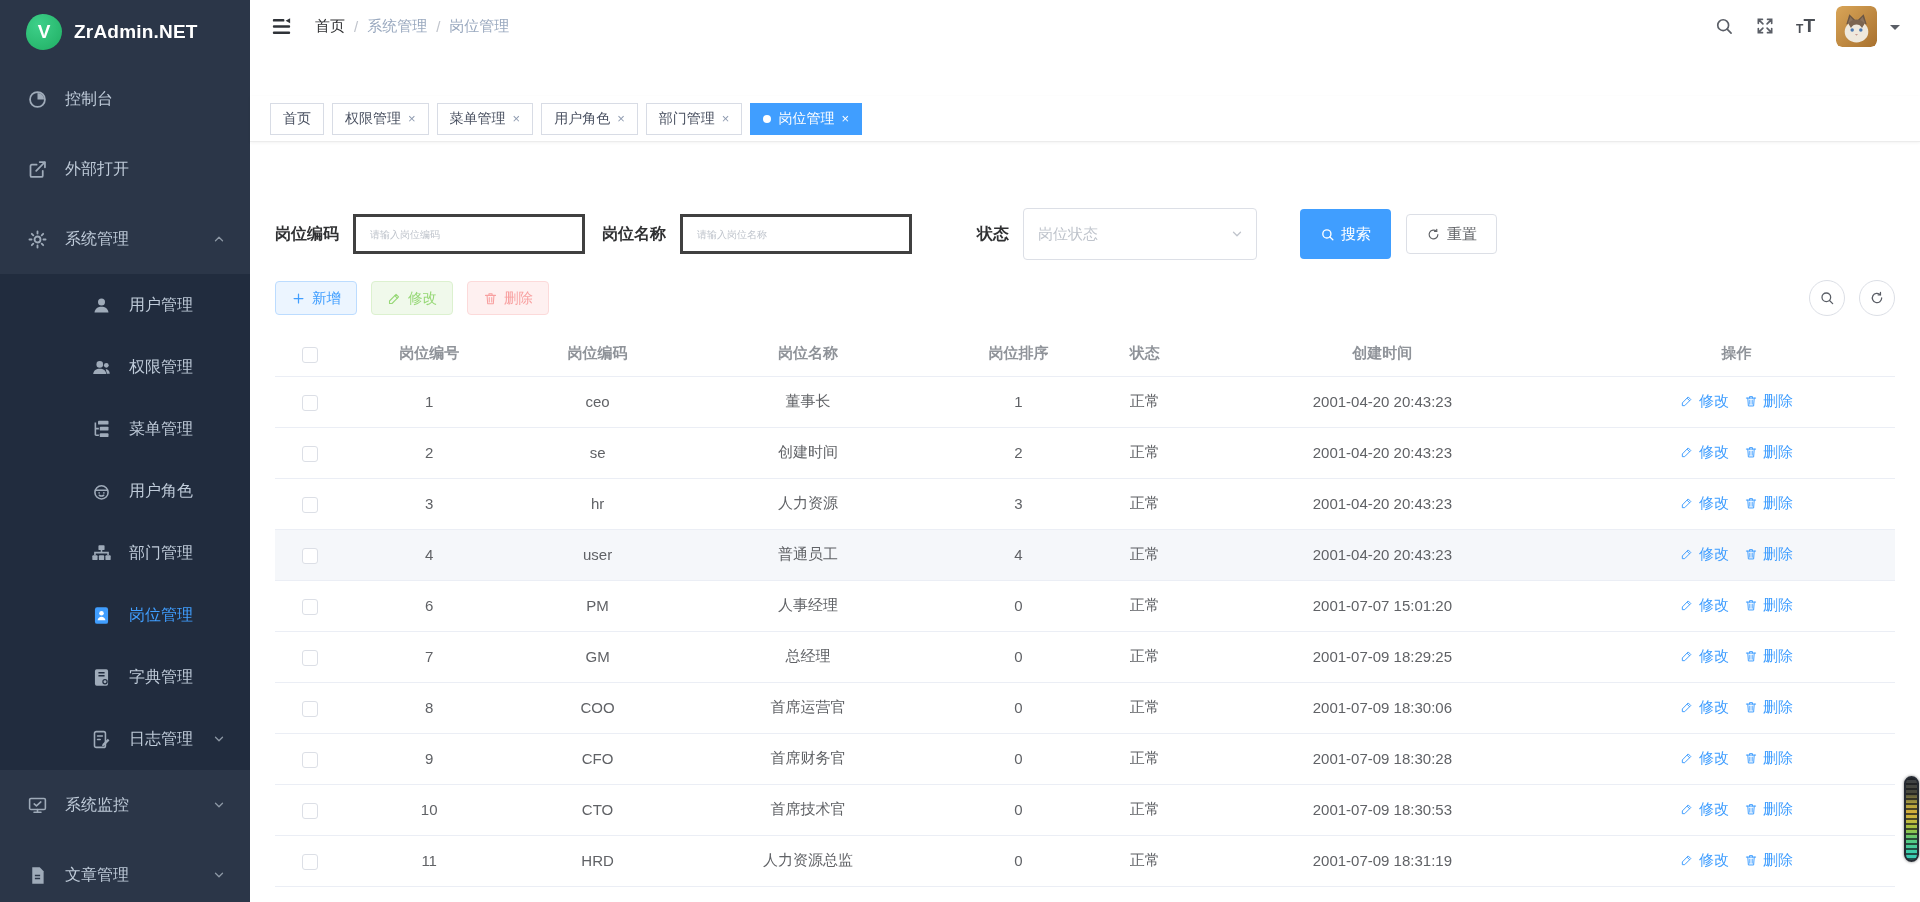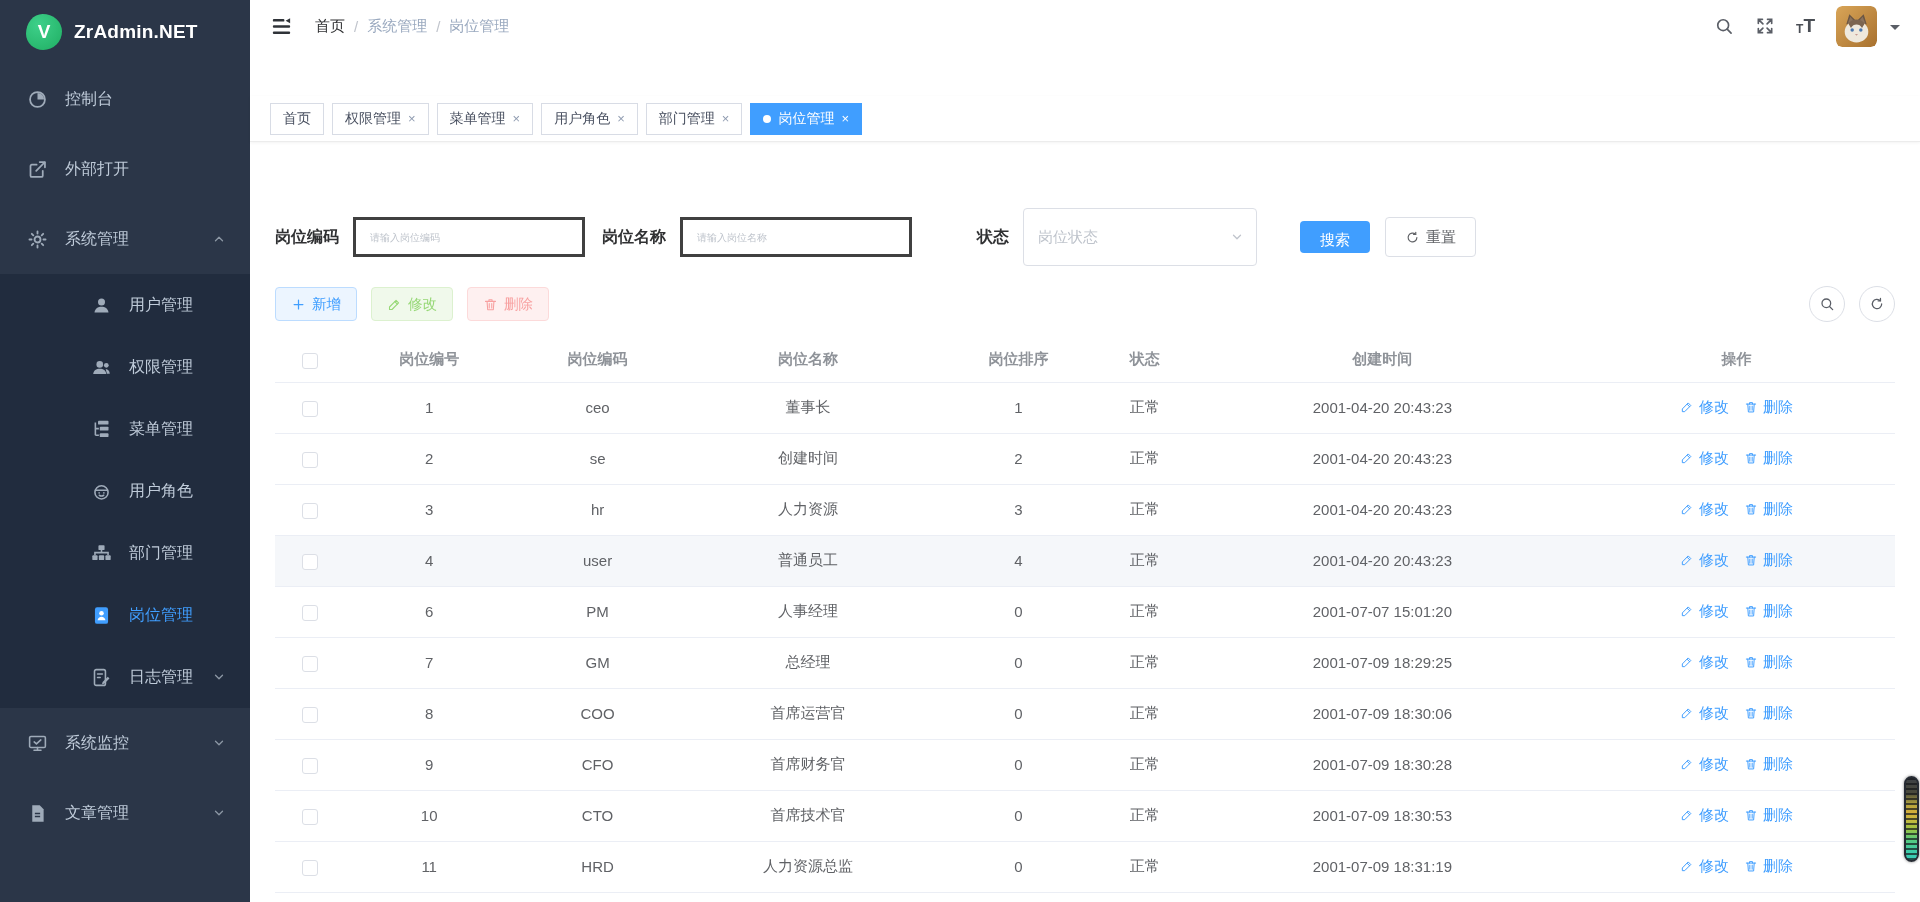--- a/index.html
+++ b/index.html
@@ -53,27 +53,27 @@
 
   .content { flex: 1; padding: 14px 25px 0; }
 
   
   .search-form { display: flex; align-items: center; margin: 8px 0 20px; }
   .sf-group { display: flex; align-items: center; margin-right: 17px; }
   .sf-group.status-group { margin-left: 48px; }
   .sf-label { font-weight: bold; color: #303133; font-size: 16px; margin-right: 14px; white-space: nowrap; }
   .sf-input { width: 232px; height: 40px; border: 3px solid #404040; border-radius: 0; padding: 0 14px; font-size: 10px; color: #606266; background: #fff; outline: none; font-family: inherit; }
   .sf-input::placeholder { color: #bfc4cc; }
-  .sf-select { width: 234px; height: 58px; border: 1px solid #dcdfe6; border-radius: 4px; padding: 0 12px 0 14px; display: flex; align-items: center; justify-content: space-between; color: #bfc4cc; font-size: 15px; cursor: pointer; background: #fff; }
+  .sf-select { width: 234px; height: 52px; border: 1px solid #dcdfe6; border-radius: 4px; padding: 0 12px 0 14px; display: flex; align-items: center; justify-content: space-between; color: #bfc4cc; font-size: 15px; cursor: pointer; background: #fff; }
   .chev-d { width: 14px; height: 14px; color: #c0c4cc; display: inline-flex; }
   .chev-d svg { width: 100%; height: 100%; }
 
   .btn { display: inline-flex; align-items: center; justify-content: center; gap: 6px; border-radius: 4px; cursor: pointer; font-size: 15px; border: 1px solid transparent; background: #fff; font-family: inherit; }
   .btn svg { width: 15px; height: 15px; }
-  .btn-search { background: #409eff; color: #fff; height: 32px; padding: 12px 19px; margin-left: 26px; flex-direction: column; }
+  .btn-search { background: #409eff; color: #fff; height: 50px; padding: 12px 19px; margin-left: 26px; }
   .btn-reset { color: #606266; border-color: #dcdfe6; height: 40px; padding: 0 19px; margin-left: 15px; }
 
   
   .toolbar { display: flex; align-items: center; margin-bottom: 16px; }
   .btn-add { color: #409eff; background: #ecf5ff; border-color: #bcdcff; height: 34px; padding: 0 15px; font-size: 14.5px; }
   .btn-edit { color: #97d877; background: #f0f9eb; border-color: #dcf1cf; height: 34px; padding: 0 15px; margin-left: 14px; font-size: 14.5px; }
   .btn-del { color: #f8a0a0; background: #fef0f0; border-color: #fcdada; height: 34px; padding: 0 15px; margin-left: 14px; font-size: 14.5px; }
   .tool-circles { margin-left: auto; display: flex; gap: 14px; }
   .circle-btn { width: 36px; height: 36px; border-radius: 50%; border: 1px solid #dcdfe6; display: flex; align-items: center; justify-content: center; color: #5a5e66; cursor: pointer; background: #fff; }
   .circle-btn svg { width: 16px; height: 16px; }
@@ -210,20 +210,31 @@
           </div>
           <div class="side-item active">
             <span class="s-icon">
               <svg viewBox="0 0 24 24">
                 <rect x="4.5" y="2.5" width="15" height="19" rx="2.5" fill="currentColor"></rect>
                 <circle cx="12" cy="9.5" r="2.6" fill="#fff"></circle>
                 <path d="M7.5 17.5c.4-2.8 2.3-4.2 4.5-4.2s4.1 1.4 4.5 4.2z" fill="#fff"></path>
               </svg>
             </span>
             <span class="side-label">岗位管理</span>
+          </div>
+          <div class="side-item">
+            <span class="s-icon">
+              <svg viewBox="0 0 24 24" fill="currentColor">
+                <path d="M6.5 2.5h11a2 2 0 012 2v15a2 2 0 01-2 2h-11a2 2 0 01-2-2v-15a2 2 0 012-2z"></path>
+                <path d="M8.5 6.5h7M8.5 10h7" stroke="#212c3e" stroke-width="1.6"></path>
+                <circle cx="16" cy="16.8" r="3.1" fill="#212c3e"></circle>
+                <circle cx="16" cy="16.8" r="1.7" fill="currentColor"></circle>
+              </svg>
+            </span>
+            <span class="side-label">字典管理</span>
           </div>
           <div class="side-item">
             <span class="s-icon">
               <svg viewBox="0 0 24 24" fill="none" stroke="currentColor" stroke-width="1.8" stroke-linecap="round">
                 <rect x="4" y="3" width="12.5" height="18" rx="2"></rect>
                 <path d="M7.5 8h5.5M7.5 12h3"></path>
                 <path d="M13.2 17.2l6-6 1.9 1.9-6 6-2.5.6z" fill="currentColor" stroke="none"></path>
               </svg>
             </span>
             <span class="side-label">日志管理</span>

